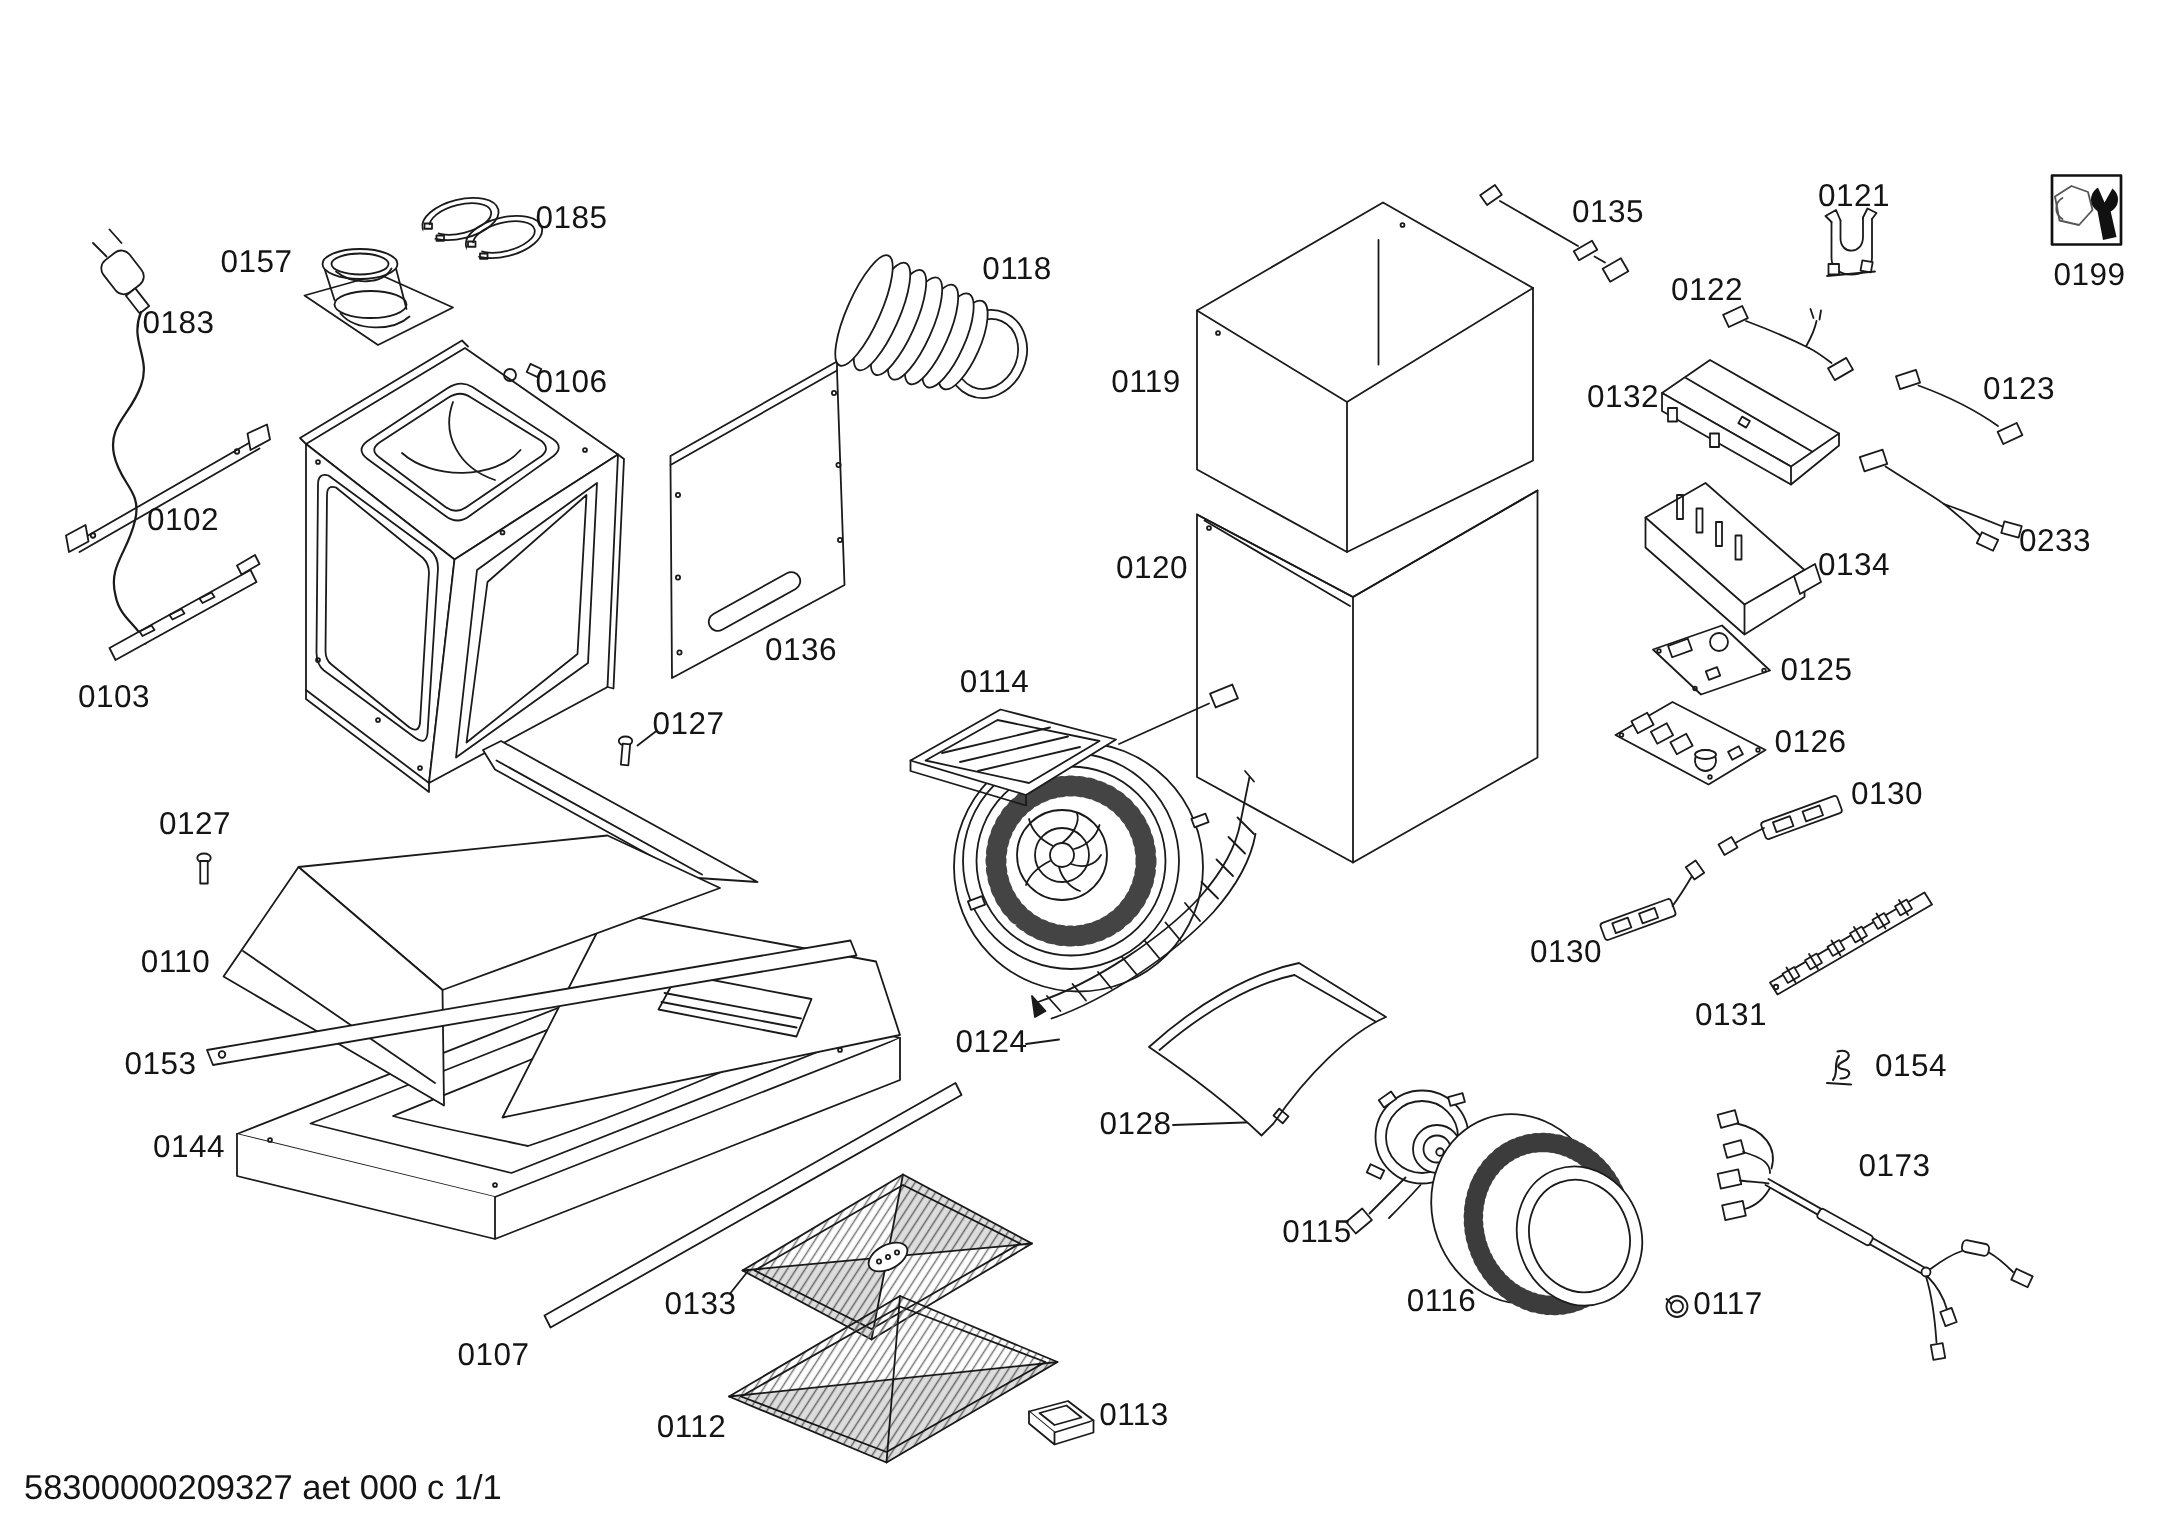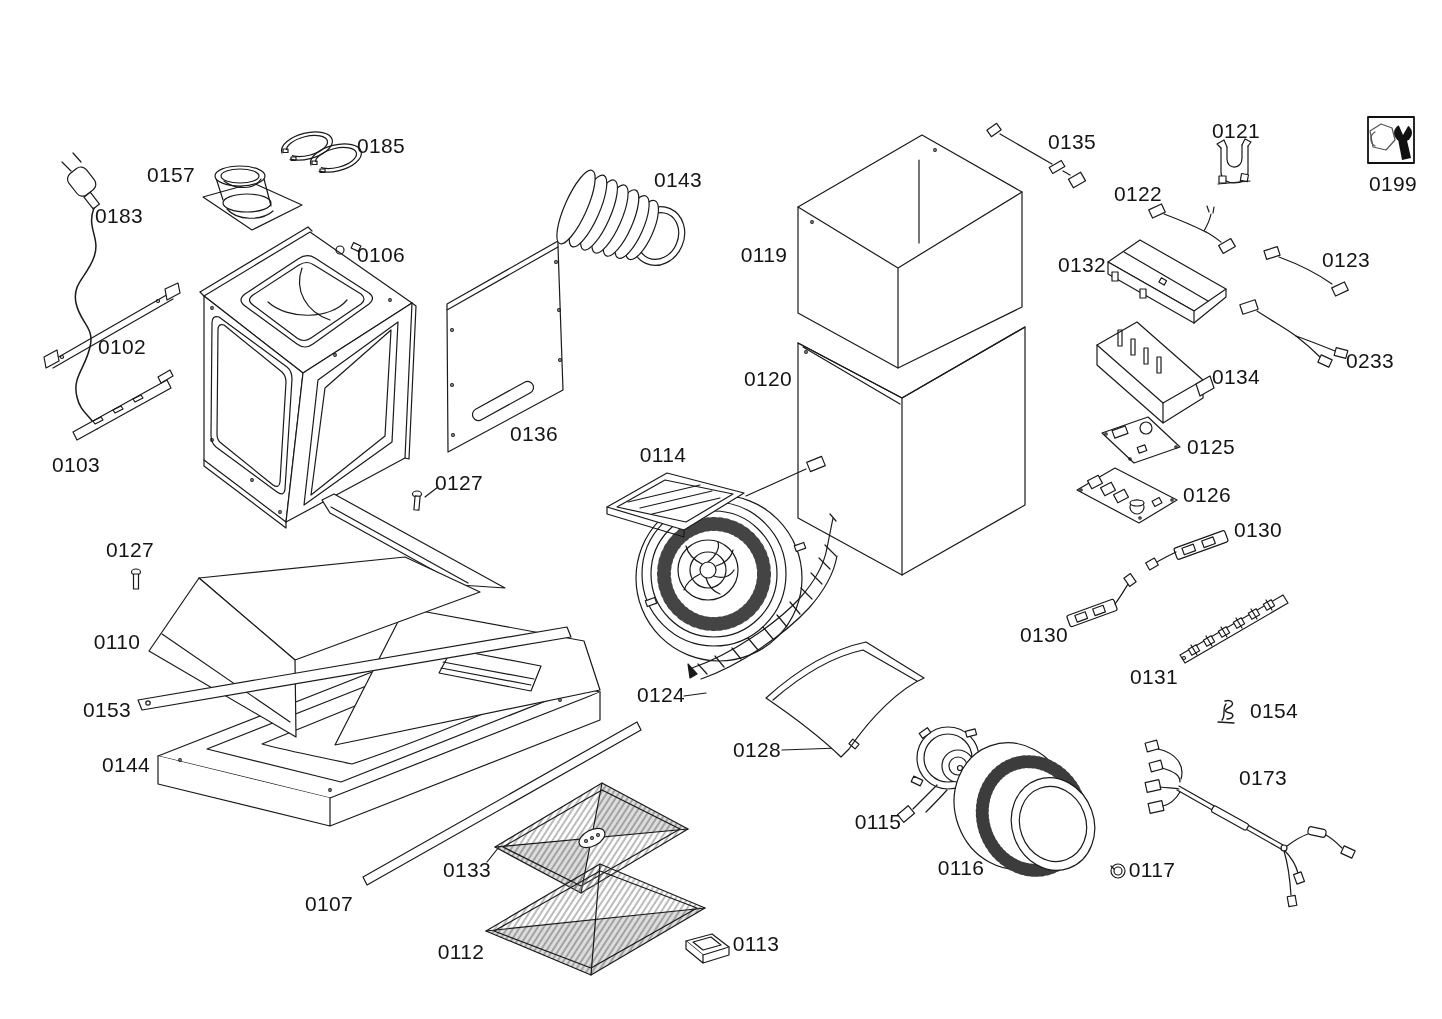--- a/index.html
+++ b/index.html
@@ -406,21 +406,21 @@
 <div class="plabel" style="left:381px;top:255px">0106</div>
 <div class="plabel" style="left:329px;top:904px">0107</div>
 <div class="plabel" style="left:117px;top:642px">0110</div>
 <div class="plabel" style="left:126px;top:765px">0144</div>
 <div class="plabel" style="left:461px;top:952px">0112</div>
 <div class="plabel" style="left:756px;top:944px">0113</div>
 <div class="plabel" style="left:663px;top:455px">0114</div>
 <div class="plabel" style="left:878px;top:822px">0115</div>
 <div class="plabel" style="left:961px;top:868px">0116</div>
 <div class="plabel" style="left:1152px;top:870px">0117</div>
-<div class="plabel" style="left:678px;top:180px">0143</div>
+<div class="plabel" style="left:678px;top:180px">0118</div>
 <div class="plabel" style="left:764px;top:255px">0119</div>
 <div class="plabel" style="left:768px;top:379px">0120</div>
 <div class="plabel" style="left:1236px;top:131px">0121</div>
 <div class="plabel" style="left:1138px;top:194px">0122</div>
 <div class="plabel" style="left:1346px;top:260px">0123</div>
 <div class="plabel" style="left:661px;top:695px">0124</div>
 <div class="plabel" style="left:1211px;top:447px">0125</div>
 <div class="plabel" style="left:1207px;top:495px">0126</div>
 <div class="plabel" style="left:459px;top:483px">0127</div>
 <div class="plabel" style="left:130px;top:550px">0127</div>
@@ -432,14 +432,15 @@
 <div class="plabel" style="left:467px;top:870px">0133</div>
 <div class="plabel" style="left:1236px;top:377px">0134</div>
 <div class="plabel" style="left:1072px;top:142px">0135</div>
 <div class="plabel" style="left:534px;top:434px">0136</div>
 <div class="plabel" style="left:1370px;top:361px">0233</div>
 <div class="plabel" style="left:107px;top:710px">0153</div>
 <div class="plabel" style="left:1274px;top:711px">0154</div>
 <div class="plabel" style="left:1263px;top:778px">0173</div>
 <div class="plabel" style="left:1393px;top:184px">0199</div>
 
+<div id="footer">58300000209327 aet 000 c 1/1</div>
 
 </div>
 
 </body></html>

